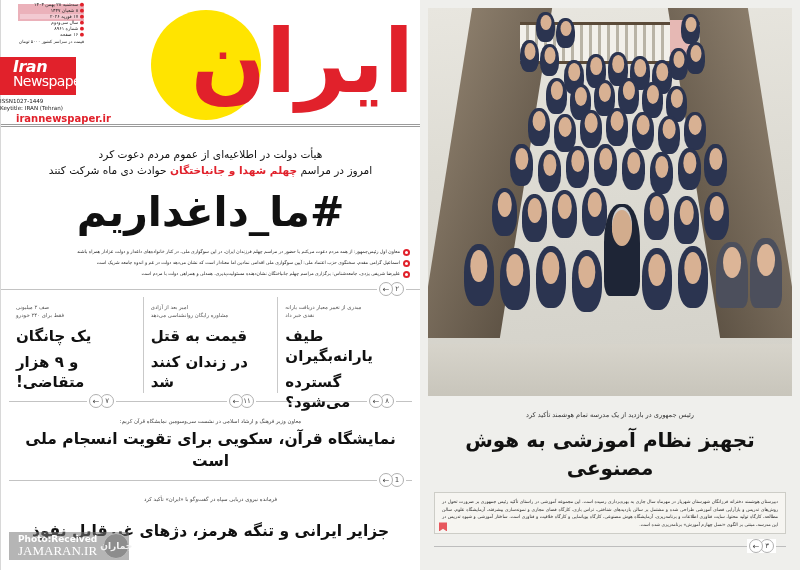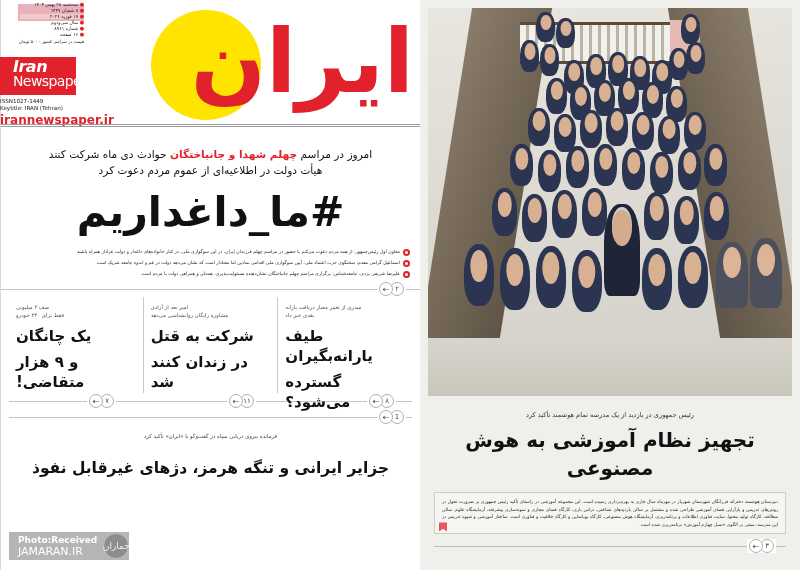--- a/index.html
+++ b/index.html
@@ -32,22 +32,22 @@
   .price-line { font-size:4.4px; line-height:7.5px; color:#222; text-align:right;
                 border-top:0; padding-top:1px; }
   .iran-box { position:absolute; right:344px; top:57px; width:82px; height:38px;
               background:#e1212b; color:#fff; padding:2px 5px 0 16px; text-align:right; }
   .iran-box .b1 { font-size:16px; font-weight:bold; line-height:15px; font-style:italic;
                   letter-spacing:-.5px; direction:ltr; text-align:left; padding-left:3px;}
   .iran-box .b2 { font-size:14px; line-height:15px; direction:ltr; text-align:left;
                   letter-spacing:-.6px; padding-left:3px; }
   .issn { position:absolute; right:336px; top:98px; width:84px; direction:ltr;
           text-align:left; font-size:5.6px; line-height:7px; color:#1a1a1a; }
-  .site { position:absolute; right:336px; top:113px; width:84px; direction:ltr;
-          text-align:left; font-size:12px; font-weight:bold; color:#e1212b; }
+  .site { position:absolute; right:320px; top:113px; width:84px; direction:ltr;
+          text-align:left; font-size:10px; font-weight:bold; color:#e1212b; }
 
   .rule-dbl { position:absolute; left:0; right:0; height:0; border-top:1px solid #9b9b9b;
               border-bottom:1px solid #9b9b9b; height:3px; }
 
   
   .kicker { padding:16px 14px 0 14px; text-align:center; }
   .kicker div { font-size:10.6px; line-height:16px; color:#111; }
   .kicker .rd { color:#e1212b; font-weight:bold; }
 
   
@@ -99,24 +99,24 @@
   .strip2 { padding:7px 14px 0 14px; text-align:center; }
   .strip2 .sub { font-size:5.4px; line-height:9px; color:#444; }
   .strip2 .hl { font-size:15.5px; font-weight:bold; line-height:22px; color:#111;
                 margin-top:16px; letter-spacing:-.3px; }
 
   
   .wm { position:absolute; left:8px; bottom:10px; display:flex; align-items:center;
         background:rgba(120,120,120,.55); height:28px; padding-left:3px; }
   .wm .seal { width:26px; height:26px; border-radius:50%; background:#8d8d8d;
               border:1px solid #bdbdbd; display:flex; align-items:center;
-              justify-content:center; font-size:9px; color:#f0f0f0; }
+              justify-content:center; font-size:9px; color:#f0f0f0;font-weight:bold; }
   .wm .wtxt { direction:ltr; text-align:left; padding:0 6px; color:#fff;
               font-size:9px; line-height:11px; font-weight:bold; }
-  .wm .wtxt .l2 { font-weight:normal; font-size:11px; }
+  .wm .wtxt .l2 { font-weight:normal; font-size:13px;font-family:Liberation Serif, serif; }
 
   
   .right-col { position:relative; width:380px; height:570px; background:#efefec;
                padding:8px 8px 0 8px; }
   .photo { position:relative; width:364px; height:388px; overflow:hidden;
            background:#cfcdc6; }
   .ph-wall { position:absolute; inset:0;
     background:linear-gradient(175deg,#e8e6df 0%,#dedcd4 40%,#d2d0c8 100%); }
   .ph-stairL { position:absolute; left:18px; top:0; width:80px; height:330px;
     background:linear-gradient(100deg,#7a6a56,#4a3d2e); transform:skewX(-9deg);
@@ -270,22 +270,22 @@
       </div>
       <div class="issn">
         <div>ISSN1027-1449</div>
         <div>Keytitle: IRAN (Tehran)</div>
       </div>
       <div class="site">irannewspaper.ir</div>
       <div class="rule-dbl" style="bottom:3px"></div>
     </div>
 
     <div class="kicker">
+      <div>هیأت دولت در اطلاعیه‌ای از عموم مردم دعوت کرد</div>
       <div><span>امروز در مراسم </span><span class="rd">چهلم شهدا و جانباختگان</span><span> حوادث دی ماه شرکت کنند</span></div>
-      <div>هیأت دولت در اطلاعیه‌ای از عموم مردم دعوت کرد</div>
     </div>
 
     <div class="hashline">
       <span>#ما_داغداریم</span>
     </div>
 
     <div class="bullets">
       <div class="bullet">
         <span class="bdotr"></span>
         <span class="btext">معاون اول رئیس‌جمهور: از همه مردم دعوت می‌کنم با حضور در مراسم چهلم فرزندان ایران، در این سوگواری ملی، در کنار خانواده‌های داغدار و دولت عزادار همراه باشند</span>
@@ -313,21 +313,21 @@
         <span class="dots-bg"></span>
         <div class="sub">میدری از تغییر معیار دریافت یارانه</div>
         <div class="sub">نقدی خبر داد</div>
         <div class="hl">طیف یارانه‌بگیران</div>
         <div class="hl">گسترده می‌شود؟</div>
       </div>
       <div class="teaser">
         <span class="dots-bg"></span>
         <div class="sub">امیر بعد از آزادی</div>
         <div class="sub">مشاوره رایگان روانشناسی می‌دهد</div>
-        <div class="hl">شرکت به قتل</div>
+        <div class="hl">قیمت به قتل</div>
         <div class="hl">در زندان کنند شد</div>
       </div>
       <div class="teaser">
         <span class="dots-bg"></span>
         <div class="sub">صف ۲ میلیونی</div>
         <div class="sub">فقط برای ۲۴۰ خودرو</div>
         <div class="hl">یک چانگان</div>
         <div class="hl">و ۹ هزار متقاضی!</div>
       </div>
     </div>
@@ -341,20 +341,24 @@
       <span class="pn" style="right:156px">
         <span class="circ">۱۱</span>
         <span class="circ arw">←</span>
       </span>
       <span class="pn" style="right:296px">
         <span class="circ">۷</span>
         <span class="circ arw">←</span>
       </span>
     </div>
 
+    <div class="strip">
+      <div class="sub">معاون وزیر فرهنگ و ارشاد اسلامی در نشست سی‌وسومین نمایشگاه قرآن کریم:</div>
+      <div class="hl">نمایشگاه قرآن، سکویی برای تقویت انسجام ملی است</div>
+    </div>
 
     <div class="pn-row">
       <span class="ln"></span>
       <span class="pn" style="right:6px">
         <span class="circ">1</span>
         <span class="circ arw">←</span>
       </span>
     </div>
 
     <div class="strip2">

